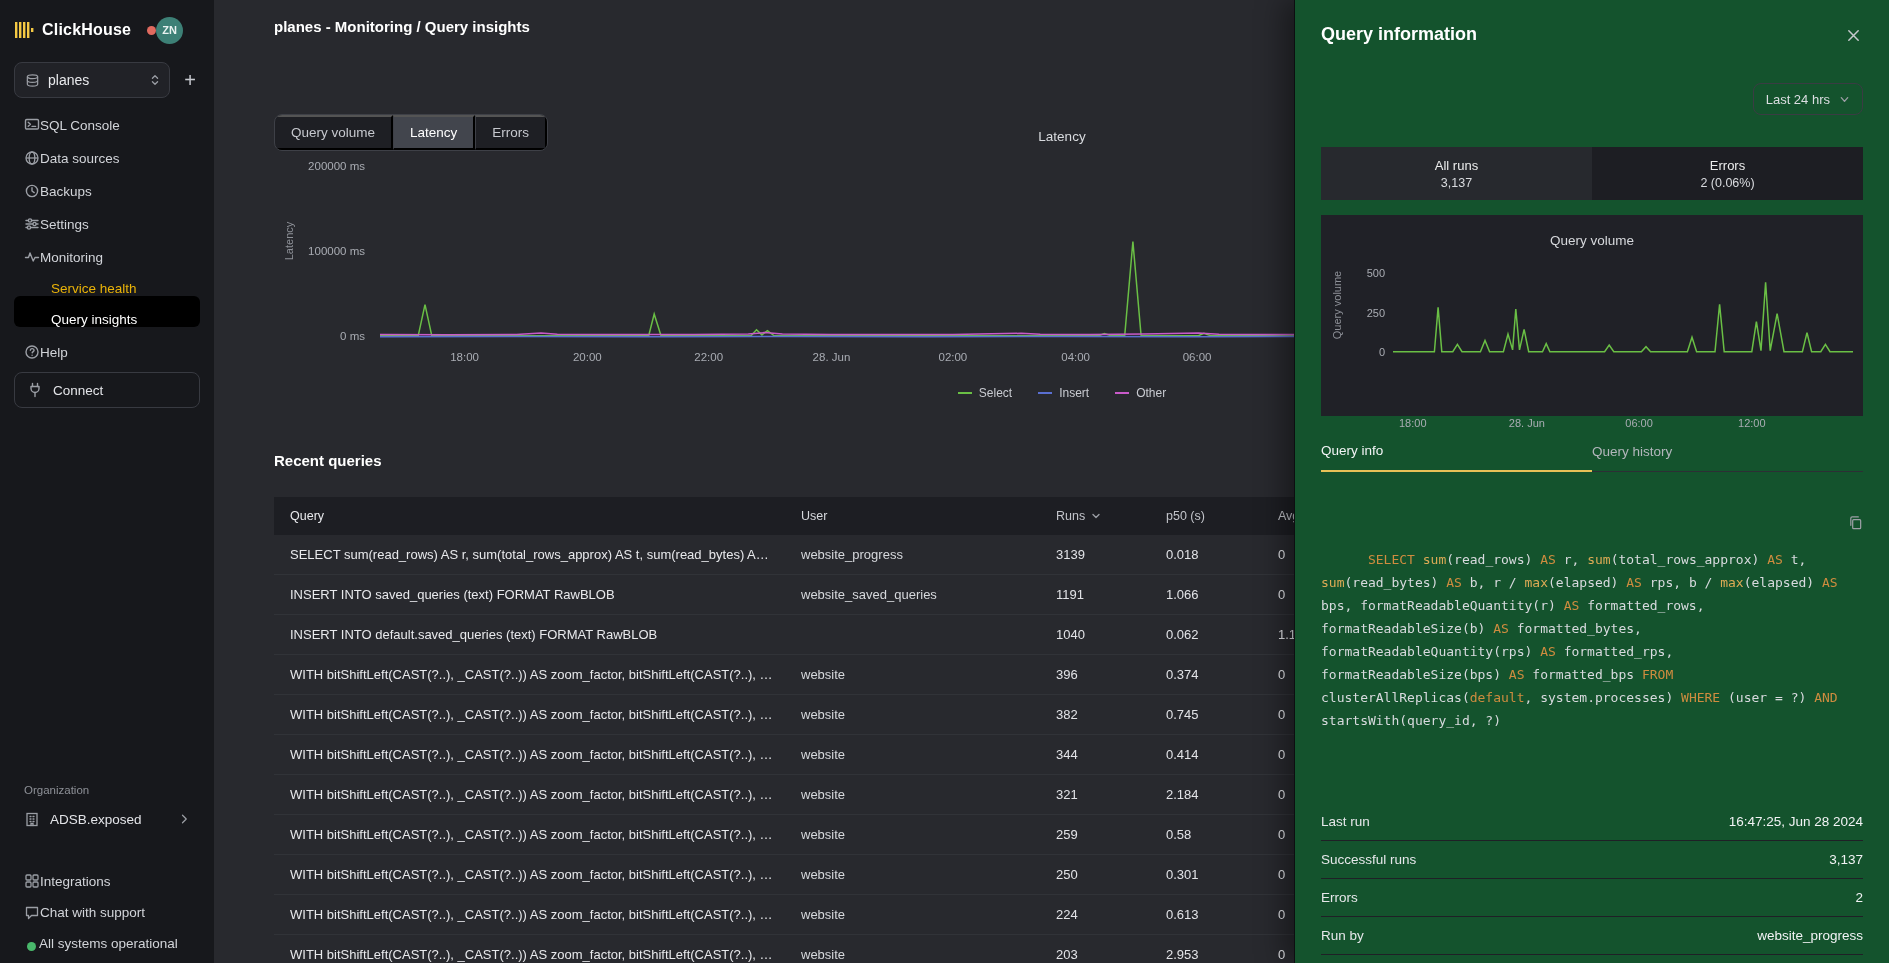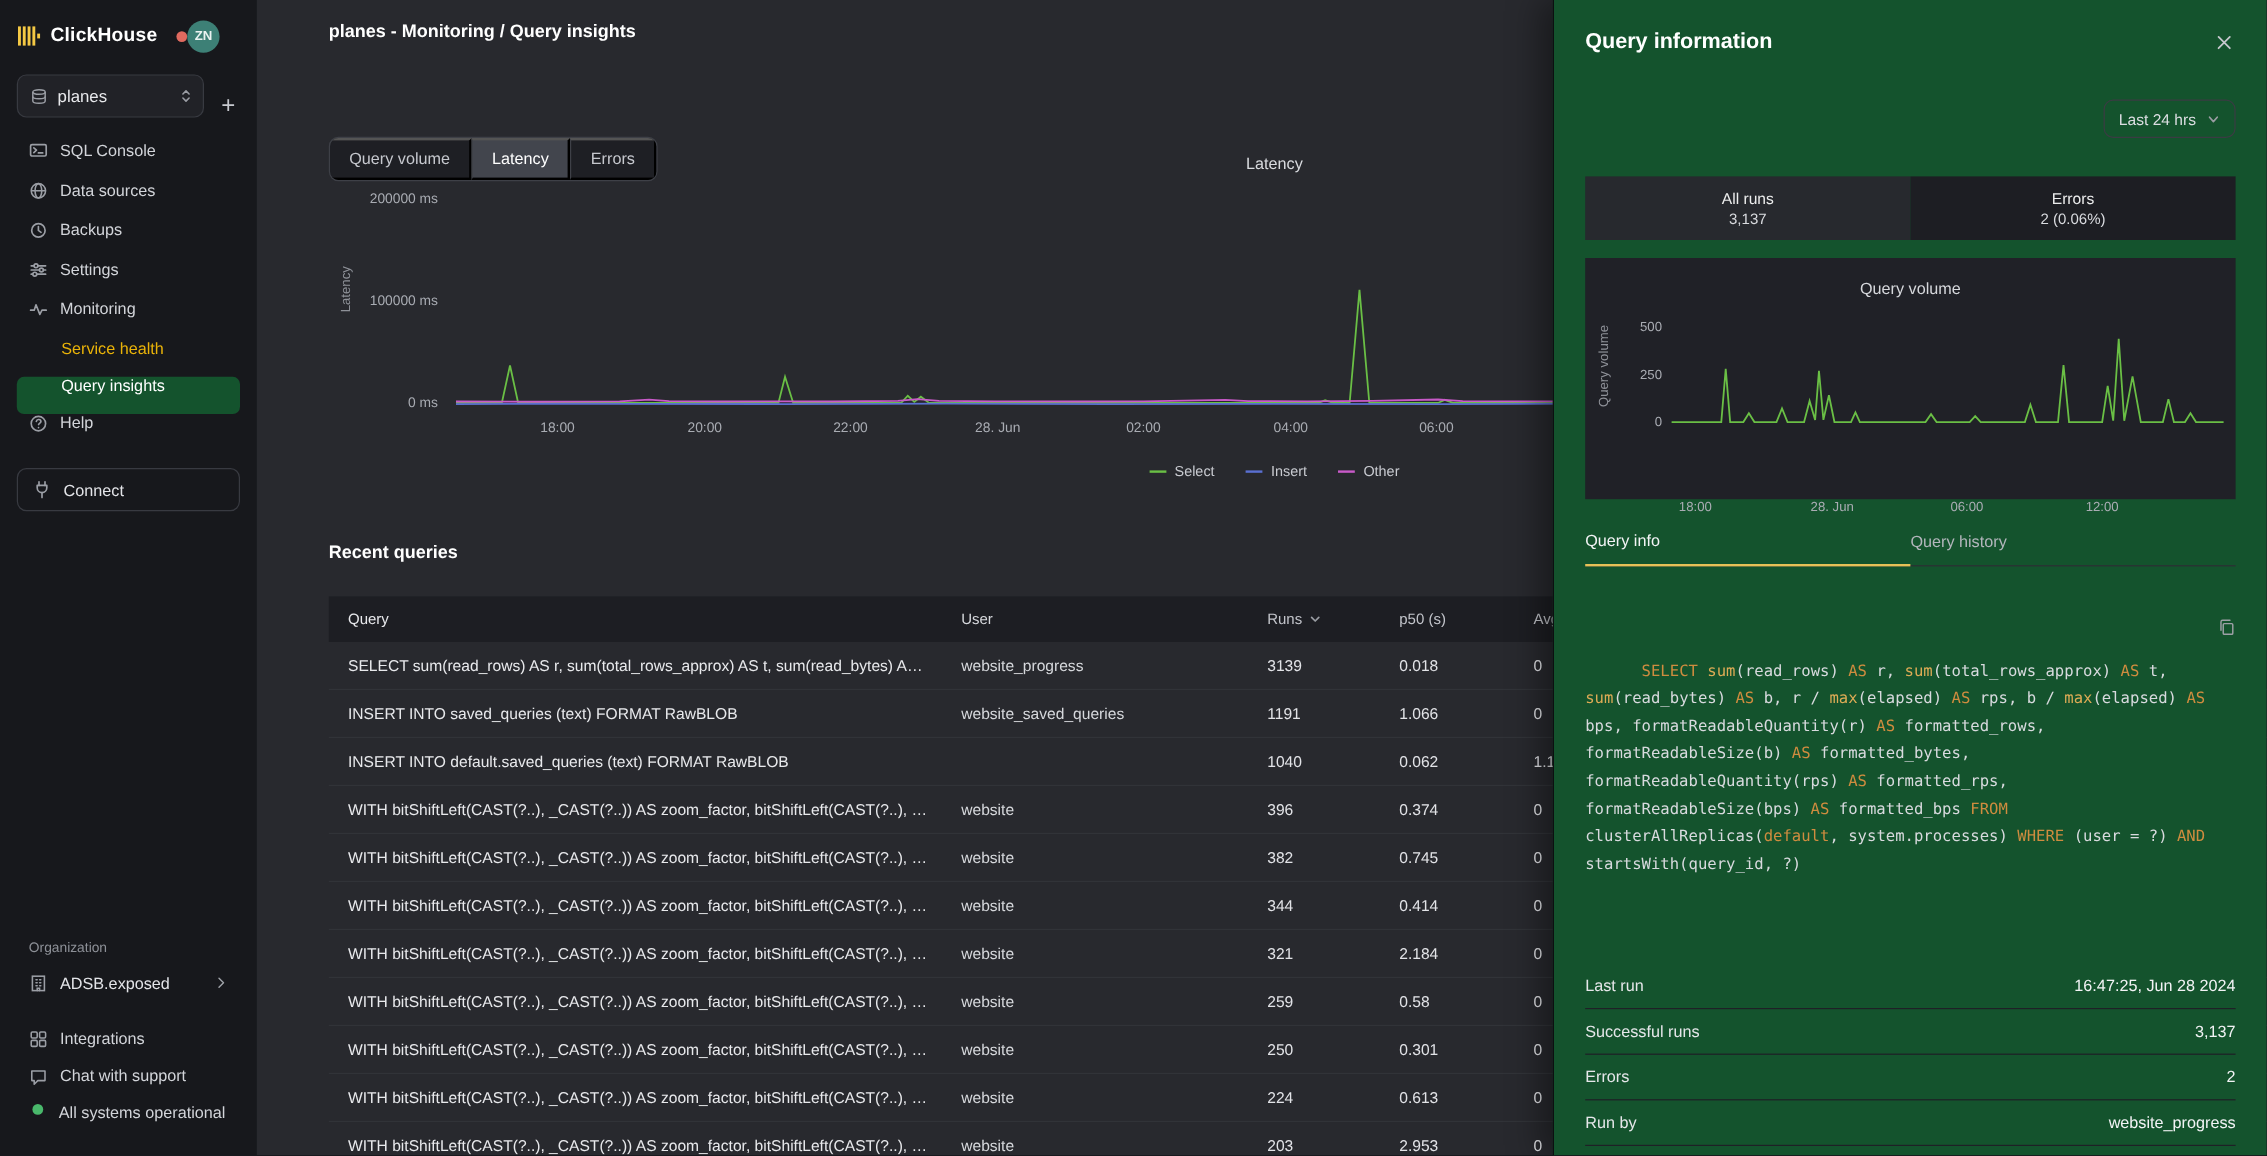--- a/index.html
+++ b/index.html
@@ -8,27 +8,27 @@
   .screen{position:relative;width:1889px;height:963px;overflow:hidden;background:#28292e}
   .ic{flex:0 0 auto}
 
   
   .sidebar{position:absolute;left:0;top:0;bottom:0;width:214px;background:#17181c;padding:10px 14px 12px;display:flex;flex-direction:column;z-index:5}
   .brand-row{display:flex;align-items:center;height:40px;margin-bottom:8px}
   .brand-name{font-size:16px;font-weight:bold;color:#fff;margin-left:8px;letter-spacing:.2px}
   .notif-dot{width:9px;height:9px;border-radius:50%;background:#eríos}
   .notif-dot{width:9px;height:9px;border-radius:50%;background:#e06a5f;margin-left:16px}
   .avatar{width:27px;height:27px;border-radius:50%;background:#3d8076;color:#eaf2f1;font-size:11px;font-weight:bold;display:flex;align-items:center;justify-content:center;}
-  .service-row{display:flex;align-items:flex-end;gap:10px;margin:4px 0 20px}
+  .service-row{display:flex;align-items:center;gap:10px;margin:4px 0 2px}
   .service-select{flex:1;display:flex;align-items:center;gap:8px;background:#212227;border:1px solid #383a41;border-radius:8px;height:36px;padding:0 8px 0 10px;color:#e8e9ec;font-size:14px;cursor:pointer}
   .service-select .updown{margin-left:auto}
   .add-btn{color:#c7c9cf;font-size:20px;line-height:1;padding:0 4px;cursor:pointer;background:none;border:none}
-  .nav-item{display:flex;align-items:flex-start;gap:10px;height:33px;padding:0 10px;border-radius:6px;color:#d2d4d9;font-size:13.5px;cursor:pointer;white-space:nowrap}
+  .nav-item{display:flex;align-items:flex-end;height:33px;padding:0 10px;border-radius:6px;color:#d2d4d9;font-size:13.5px;cursor:pointer;white-space:nowrap}
   .nav-item.sub{padding-left:37px;height:31px;color:#eab308}
-  .nav-item.selected{background:#14532d;color:#fff}
+  .nav-item.selected{background:#000000;color:#fff}
   .connect-btn{display:flex;align-items:center;gap:10px;height:36px;margin-top:12px;padding:0 12px;border:1px solid #383a41;border-radius:8px;color:#e3e4e8;font-size:13.5px;cursor:pointer;background:none;width:100%}
   .sidebar-spacer{flex:1}
   .org-label{font-size:11.5px;color:#8d9097;margin:0 10px 6px}
   .org-row{display:flex;align-items:center;gap:10px;height:34px;padding:0 10px;border-radius:6px;color:#e3e4e8;font-size:13.5px;cursor:pointer}
   .org-chevron{margin-left:auto;color:#9da0a6}
   .footer-group{margin-top:22px}
   .footer-group .nav-item{height:31px}
   .status-dot{width:9px;height:9px;border-radius:50%;background:#49b86b;margin:0 3px}
 
   

